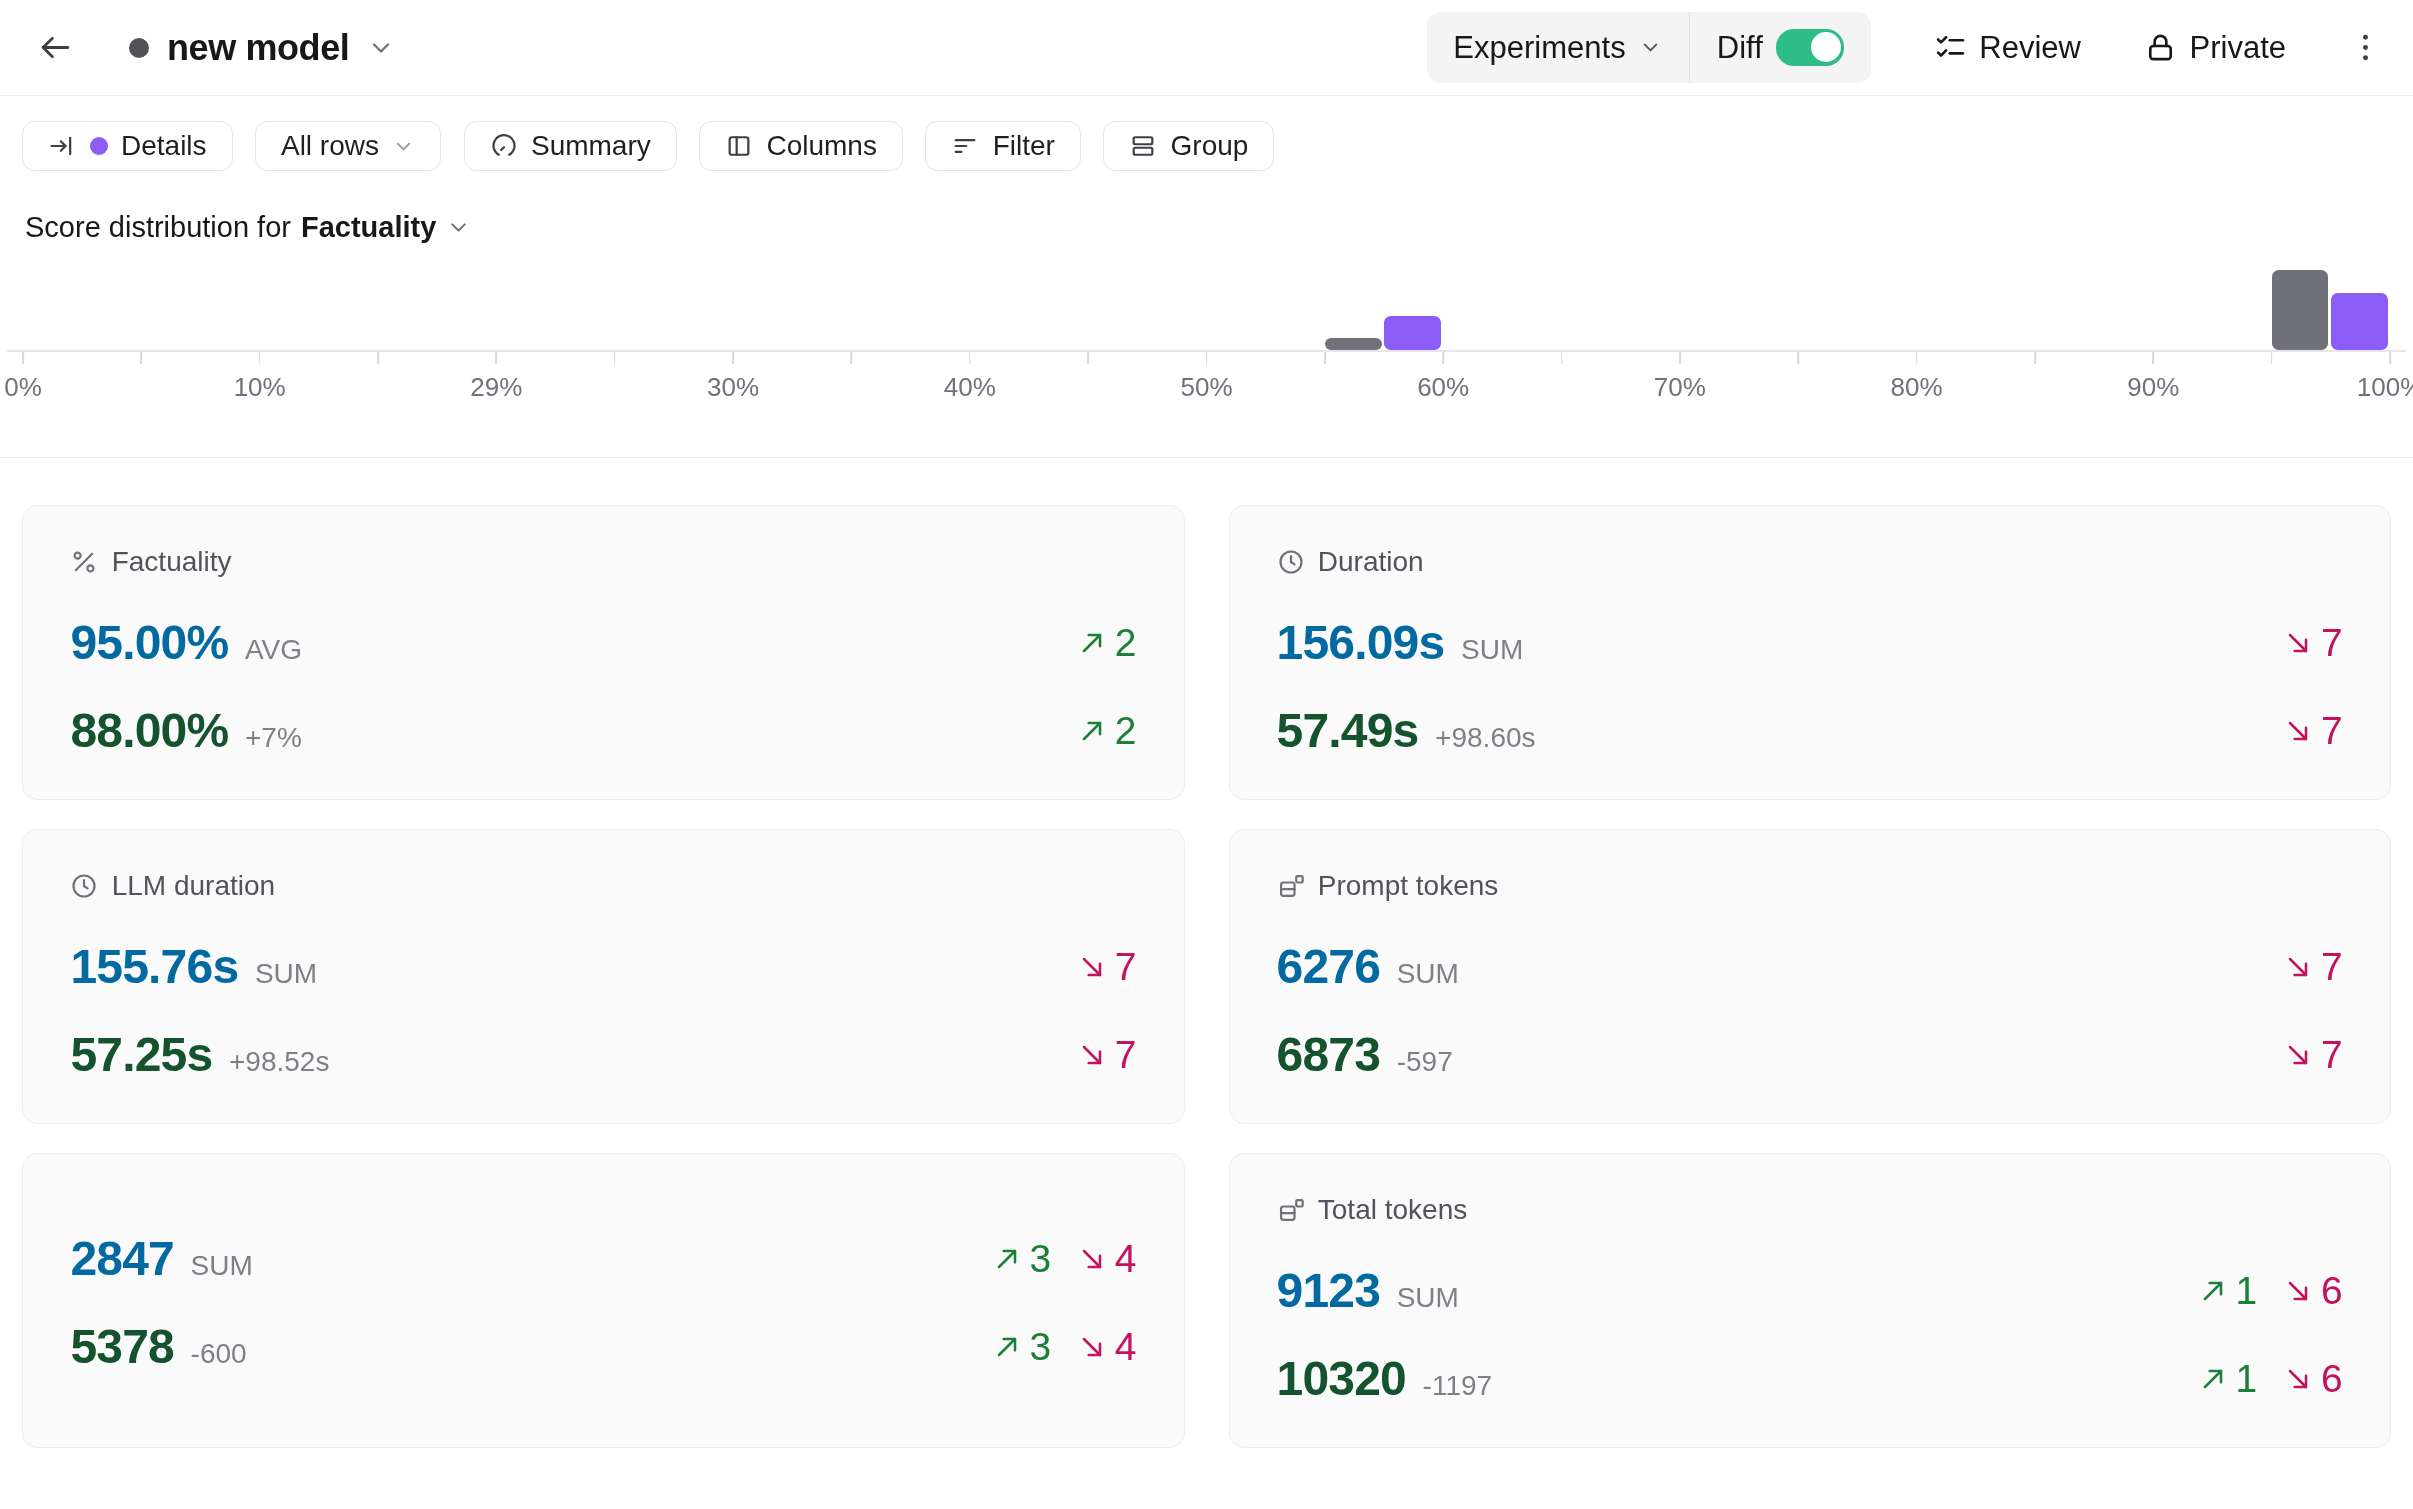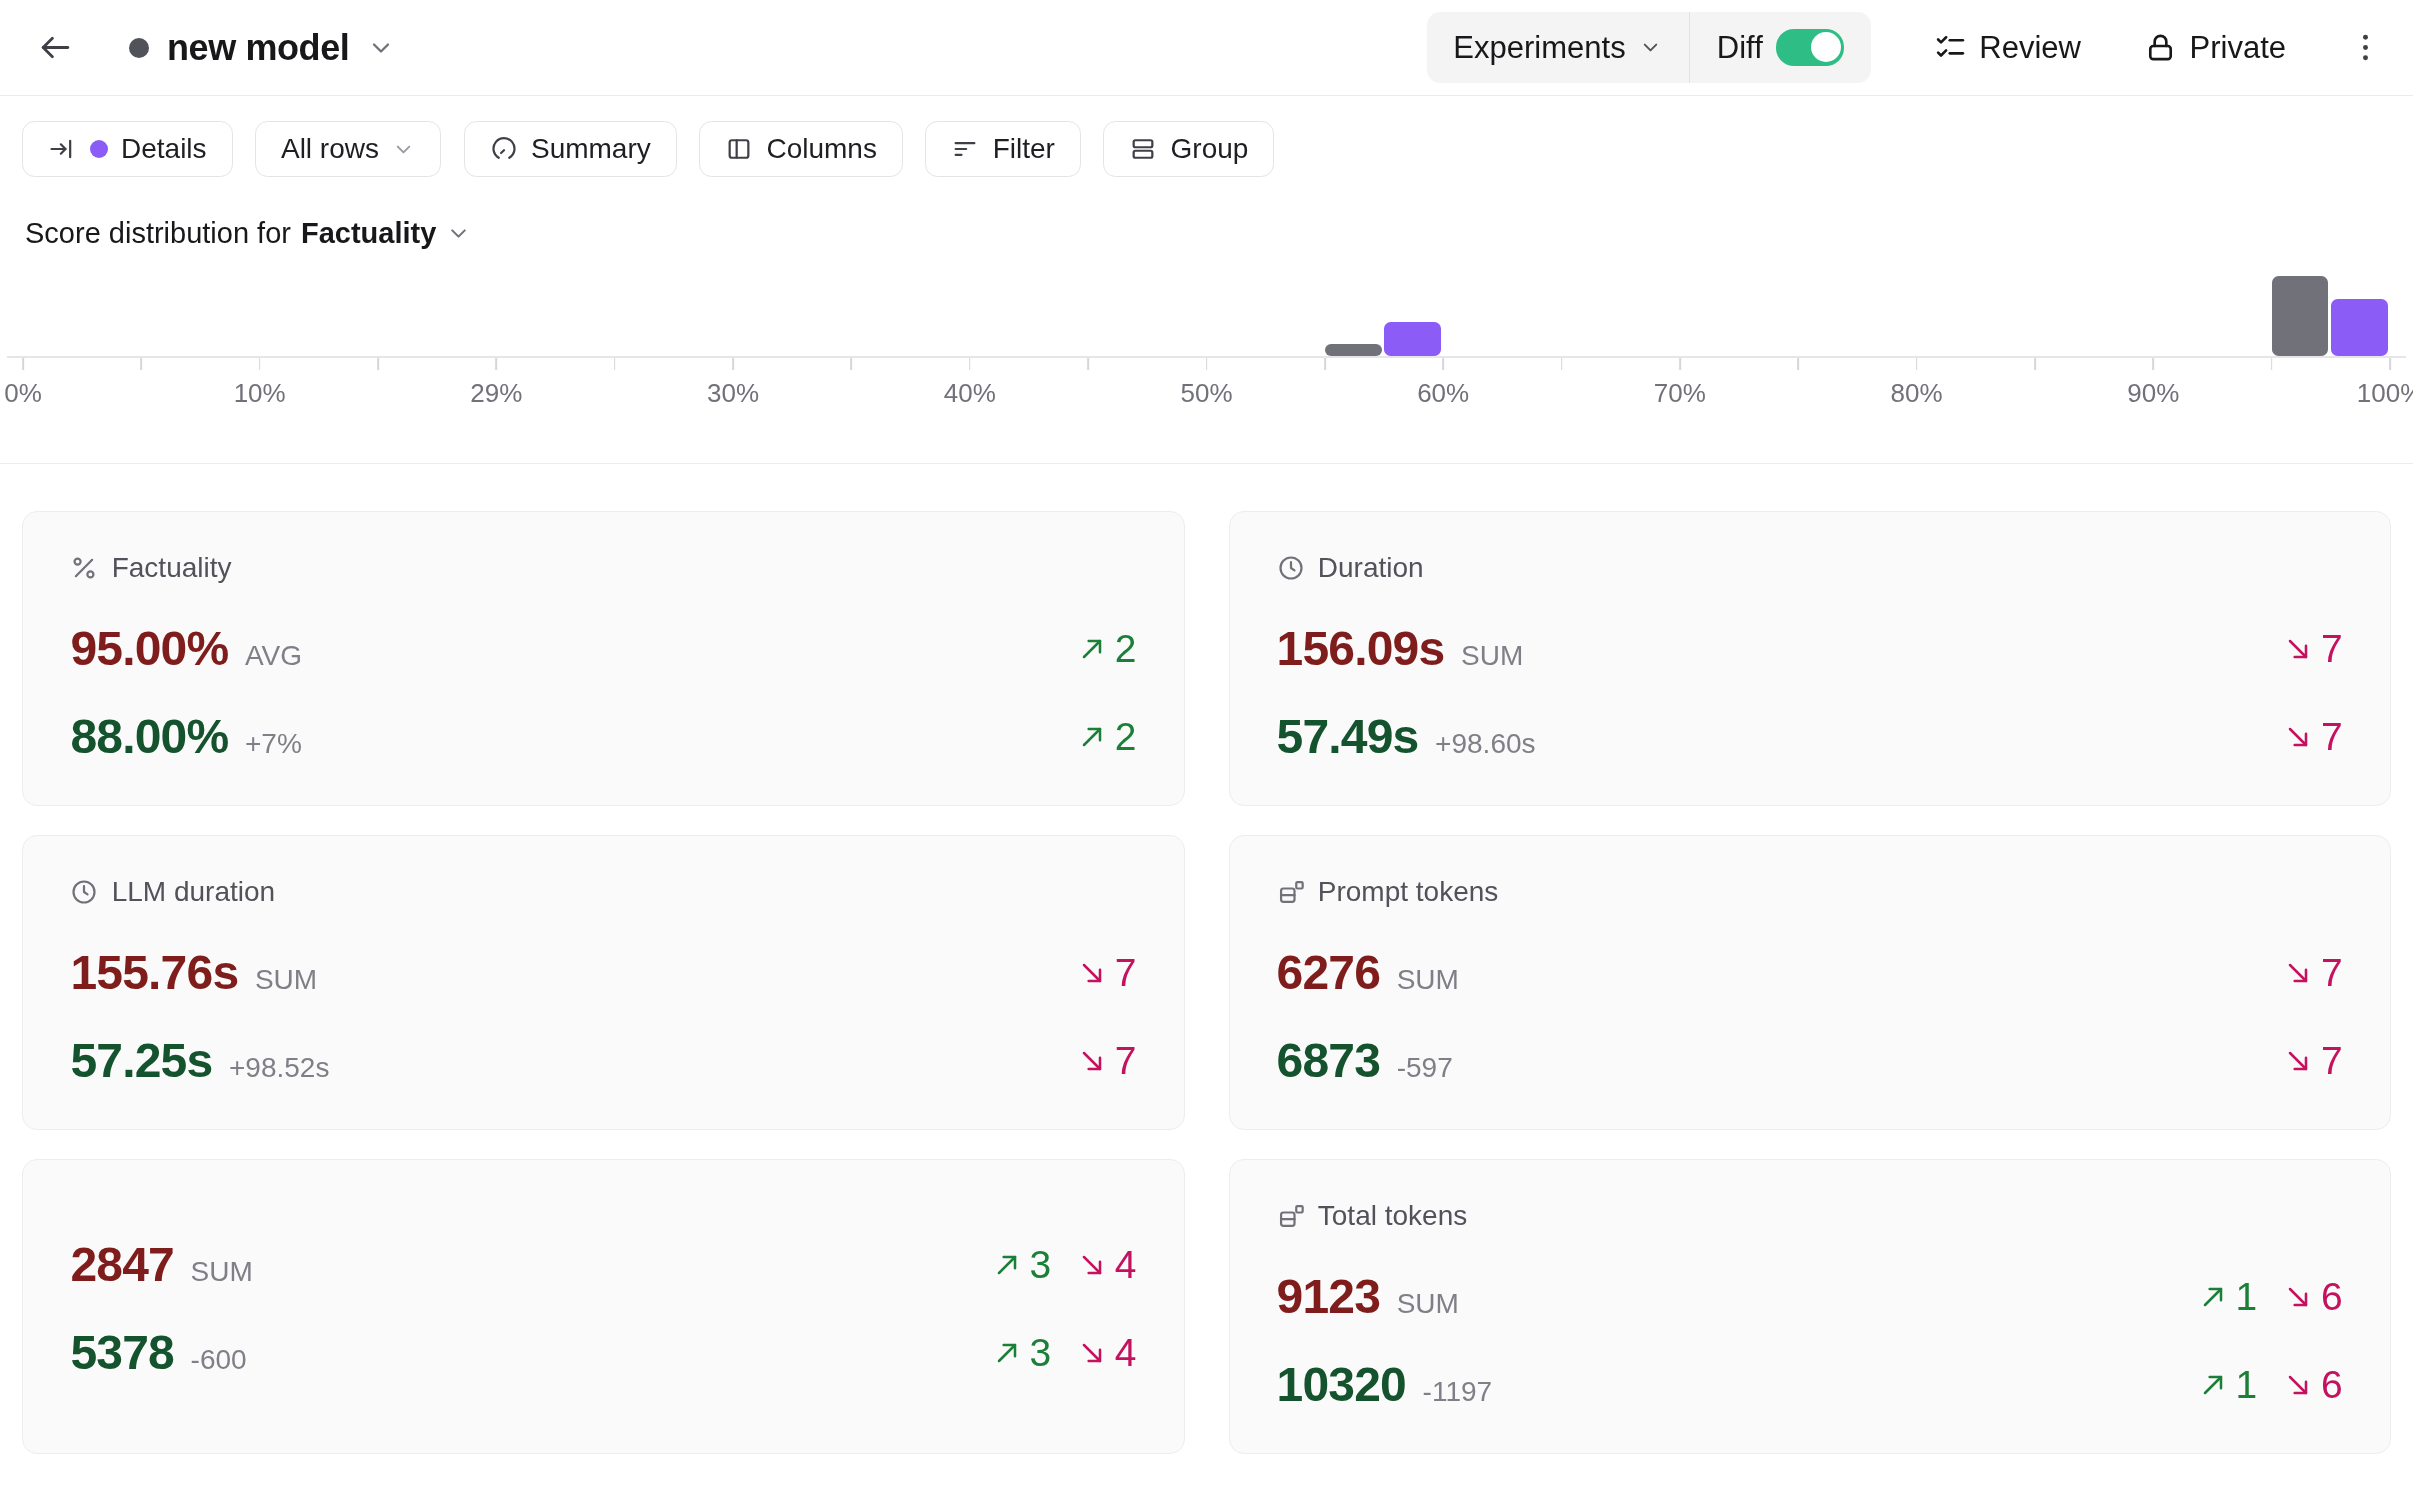--- a/index.html
+++ b/index.html
@@ -17,21 +17,21 @@
   .segmented { display:flex; align-items:stretch; background:#f4f4f5; border-radius:13.3px; height:71px; }
   .seg { display:flex; align-items:center; gap:13.3px; padding:0 26.6px; font-size:31px; cursor:pointer; }
   .seg-divider { width:1.7px; background:#e2e2e5; }
   .toggle { width:68px; height:37px; border-radius:18px; background:#2ebd85; position:relative; cursor:pointer; }
   .toggle .knob { position:absolute; top:3.3px; right:3.3px; width:30px; height:30px; border-radius:50%; background:#fff; }
   .hdr-action { display:flex; align-items:center; gap:11.6px; font-size:31px; background:none; border:none; cursor:pointer; color:#18181b; }
   svg { display:block; }
 
   
   .toolbar { display:flex; gap:22.4px; padding:25px 22.4px 0; }
-  .tb-btn { display:flex; align-items:center; gap:13.3px; height:56px; padding:0 25px;
+  .tb-btn { display:flex; align-items:center; gap:13.3px; height:50px; padding:0 25px;
     background:#fff; border:1.7px solid #e4e4e7; border-radius:12.5px; font-size:28px; color:#1f1f23; cursor:pointer; }
   .purple-dot { width:18px; height:18px; border-radius:50%; background:#8b5cf6; }
 
   
   .score-head { margin:40px 0 0 25px; display:flex; align-items:center; gap:10px; font-size:29px; cursor:pointer; }
   .score-head .score-name { font-weight:700; }
   .chart { margin-top:23px; }
   .plot { position:relative; height:83px; margin:0 23px; }
   .bar { position:absolute; bottom:0; border-radius:6.6px; }
   .baseline { height:1.7px; background:#e6e6e9; margin:0 6.6px; }
@@ -41,21 +41,21 @@
   .xlabel { position:absolute; top:0; transform:translateX(-50%); font-size:26px; color:#71717a; }
   .separator { height:1.7px; background:#ececef; margin-top:45px; }
 
   
   .cards { display:grid; grid-template-columns:1fr 1fr; gap:29px 44px; margin:47px 22.4px 0; }
   .card { height:295px; background:#fafafa; border:1.7px solid #ededf0; border-radius:15px; padding:40px 47px 0; cursor:pointer; }
   .card-title-row { display:flex; align-items:center; gap:13.3px; color:#52525b; font-size:28px; }
   .card-title-row svg { stroke:#71717a; }
   .card-row { display:flex; align-items:baseline; margin-top:37px; }
   .card-row + .card-row { margin-top:33px; }
-  .card-value { font-size:48px; font-weight:700; letter-spacing:-0.8px; color:#7f1d1d; }
+  .card-value { font-size:48px; font-weight:700; letter-spacing:-0.8px; color:#0369a1; }
   .card-value.purple { color:#14532d; }
   .card-suffix { margin-left:16.6px; font-size:28px; color:#7f7f87; }
   .card-inds { margin-left:auto; display:flex; gap:25px; }
   .ind { display:inline-flex; align-items:center; gap:6.6px; font-size:39px; font-weight:500; }
   .ind.up { color:#1a7f37; }
   .ind.down { color:#c4125f; }
 </style>
 </head>
 <body>
 

